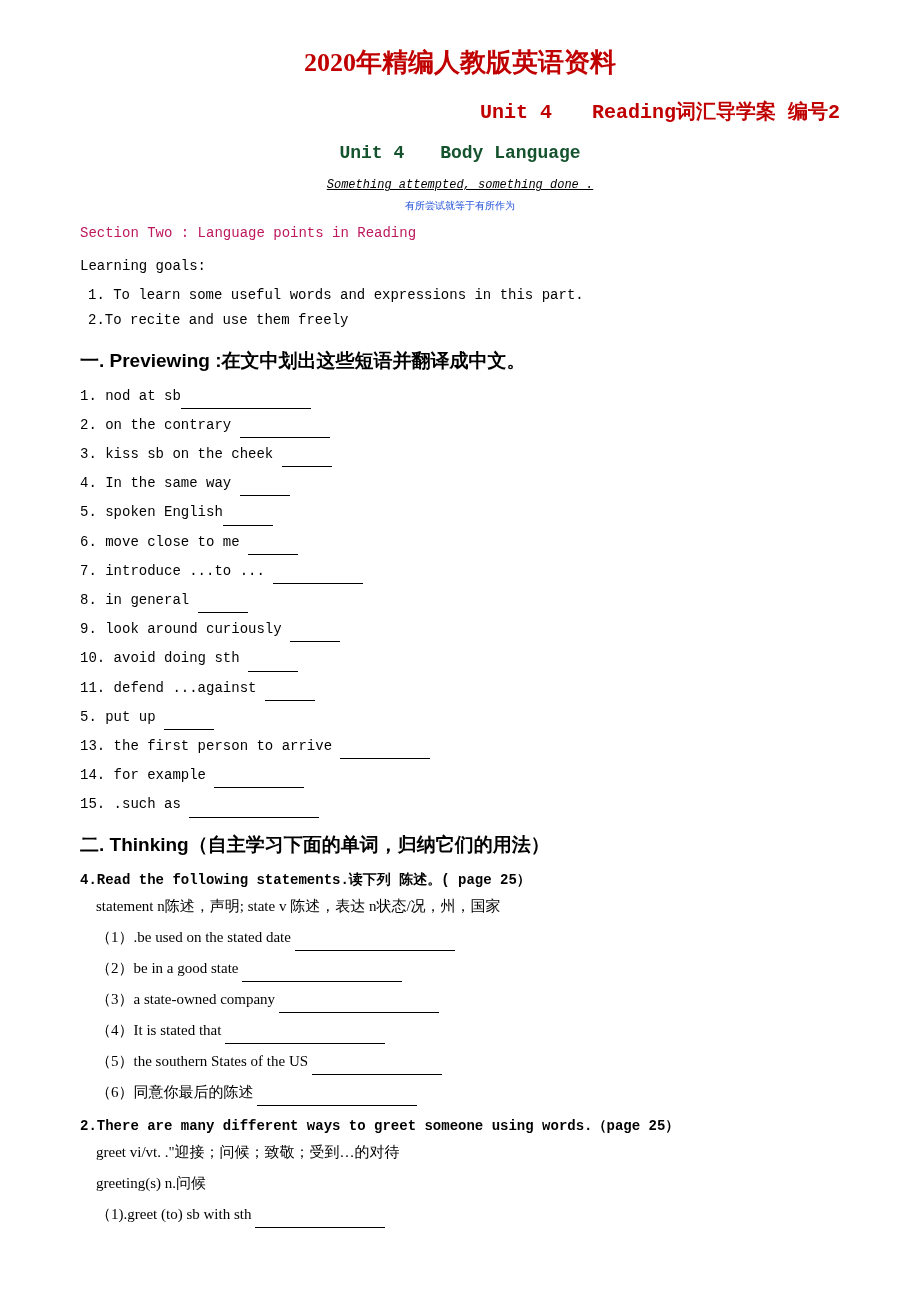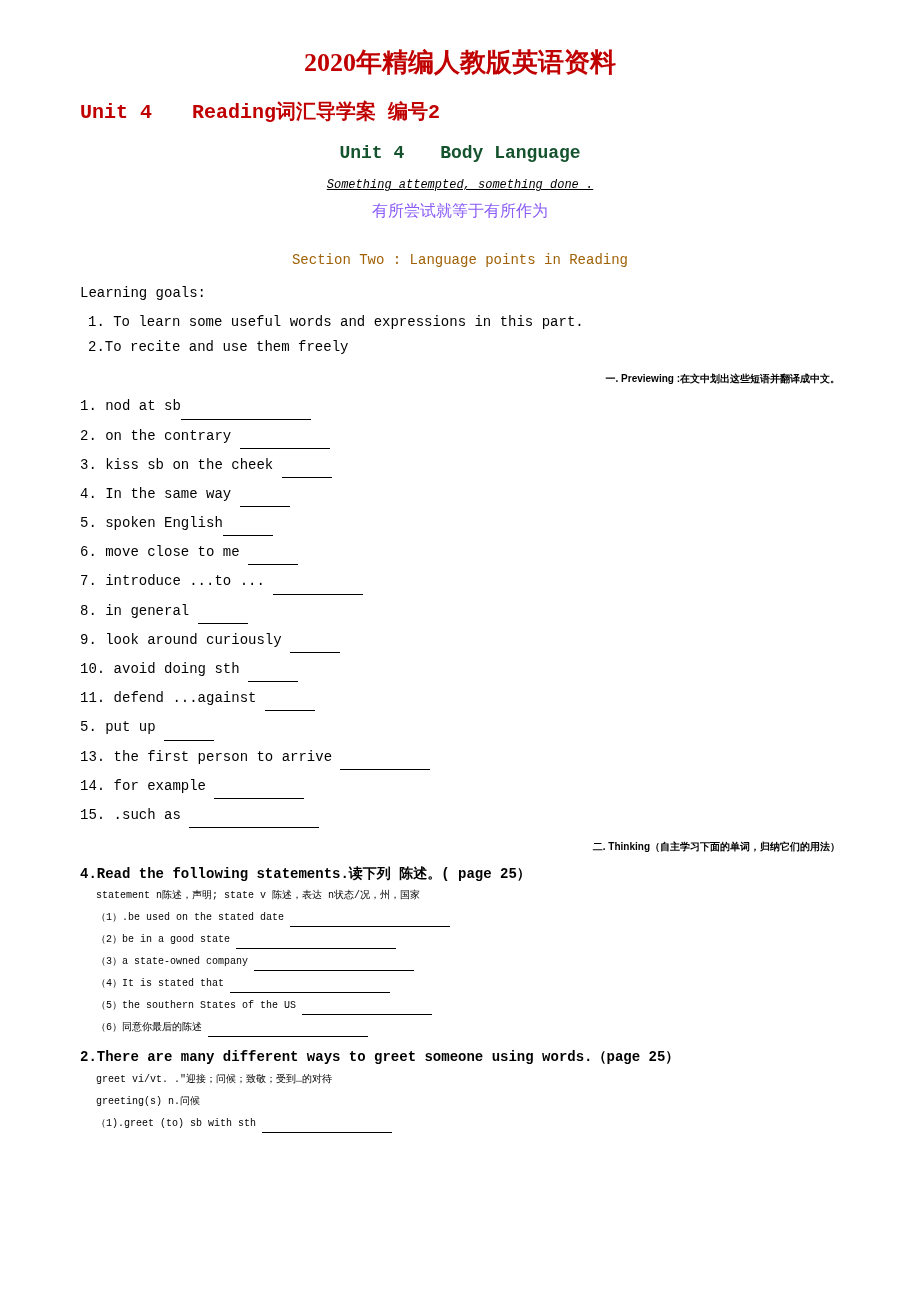--- a/index.html
+++ b/index.html
@@ -19,21 +19,21 @@
     }
     .main-title {
       text-align: center;
       font-size: 26px;
       font-weight: bold;
       color: #c00000;
       margin-bottom: 8px;
       font-family: Liberation Serif, serif;
     }
     .sub-title {
-      text-align: left;
+      text-align: right;
       font-size: 20px;
       font-weight: bold;
       color: #c00000;
       margin-bottom: 6px;
       font-family: "Courier New", monospace;
     }
     .unit-title {
       text-align: center;
       font-size: 18px;
       font-weight: bold;
@@ -45,70 +45,68 @@
       text-align: center;
       font-style: italic;
       text-decoration: underline;
       font-size: 12px;
       color: #000;
       margin-bottom: 0;
       font-family: "Courier New", monospace;
     }
     .motto-chinese {
       text-align: center;
-      font-size: 16px;
-      color: #8b5cf6;
-      margin-bottom: 22px;
+      font-size: 10px;
+      color: #1d4ed8;
+      margin-bottom: 6px;
     }
     .section-title {
-      text-align: center;
-      font-size: 14px;
-      color: #a16207;
+      font-size: 14px;
+      color: #be185d;
       margin-bottom: 8px;
       font-family: "Courier New", monospace;
     }
     .learning-goals-title {
       font-weight: normal;
       font-size: 14px;
       margin-bottom: 4px;
       font-family: "Courier New", monospace;
     }
     .learning-goal-item {
       font-size: 14px;
       margin-left: 10px;
       font-family: "Courier New", monospace;
     }
     .section-header {
       font-weight: bold;
-      font-size: 10px;
+      font-size: 19px;
       margin-top: 10px;
       margin-bottom: 6px;
       font-family: "SimHei", "黑体", sans-serif;
-      text-align: right;
     }
     .exercise-item {
       font-size: 14px;
       margin-bottom: 4px;
       font-family: "Courier New", monospace;
     }
     .blank {
       display: inline-block;
       border-bottom: 1px solid #000;
       min-width: 80px;
       height: 14px;
       vertical-align: bottom;
     }
     .blank-sm { min-width: 50px; }
     .blank-md { min-width: 90px; }
     .blank-lg { min-width: 130px; }
     .blank-xl { min-width: 160px; }
     .thinking-item {
-      font-size: 10px;
+      font-size: 15px;
       margin-bottom: 4px;
-      font-family: Liberation Mono, monospace;
+      font-family: Liberation Serif, serif;
     }
     .bold-mono {
       font-weight: bold;
       font-family: "Courier New", monospace;
     }
     .indent {
       margin-left: 16px;
     }
     .indent2 {
       margin-left: 8px;

